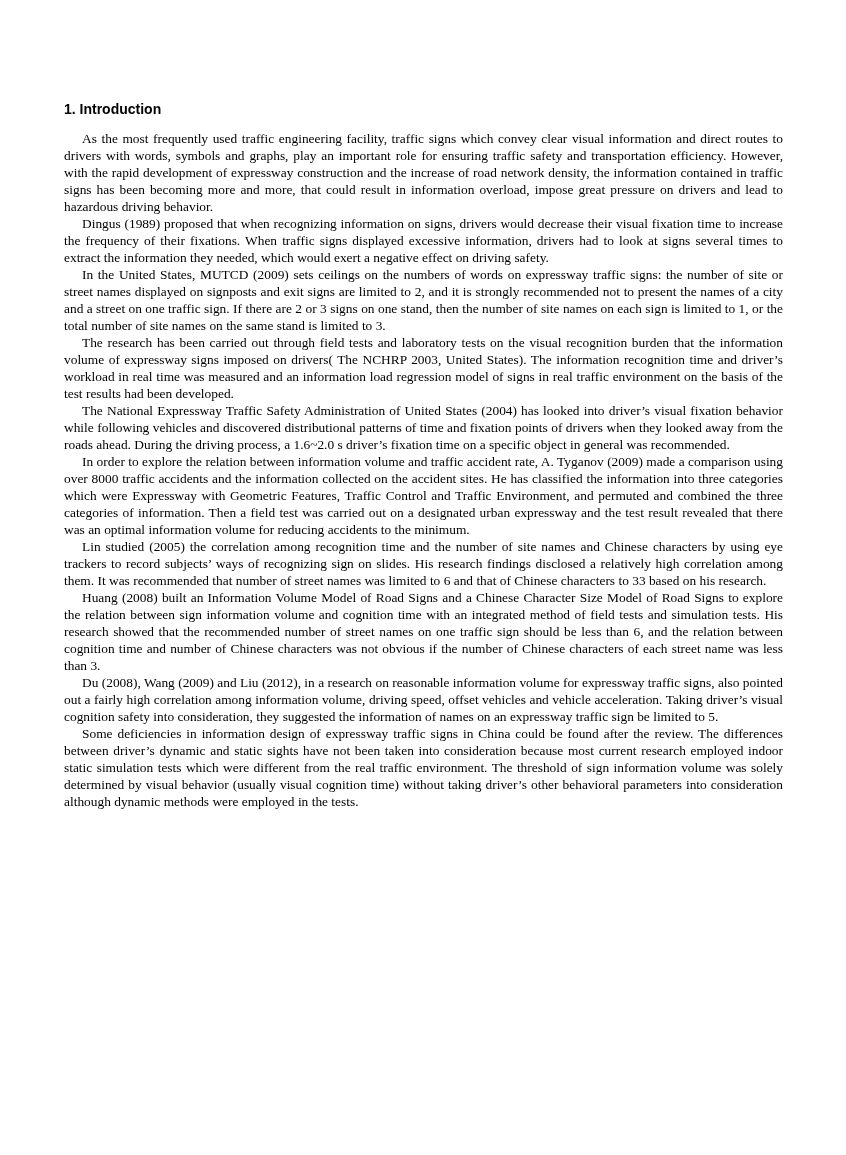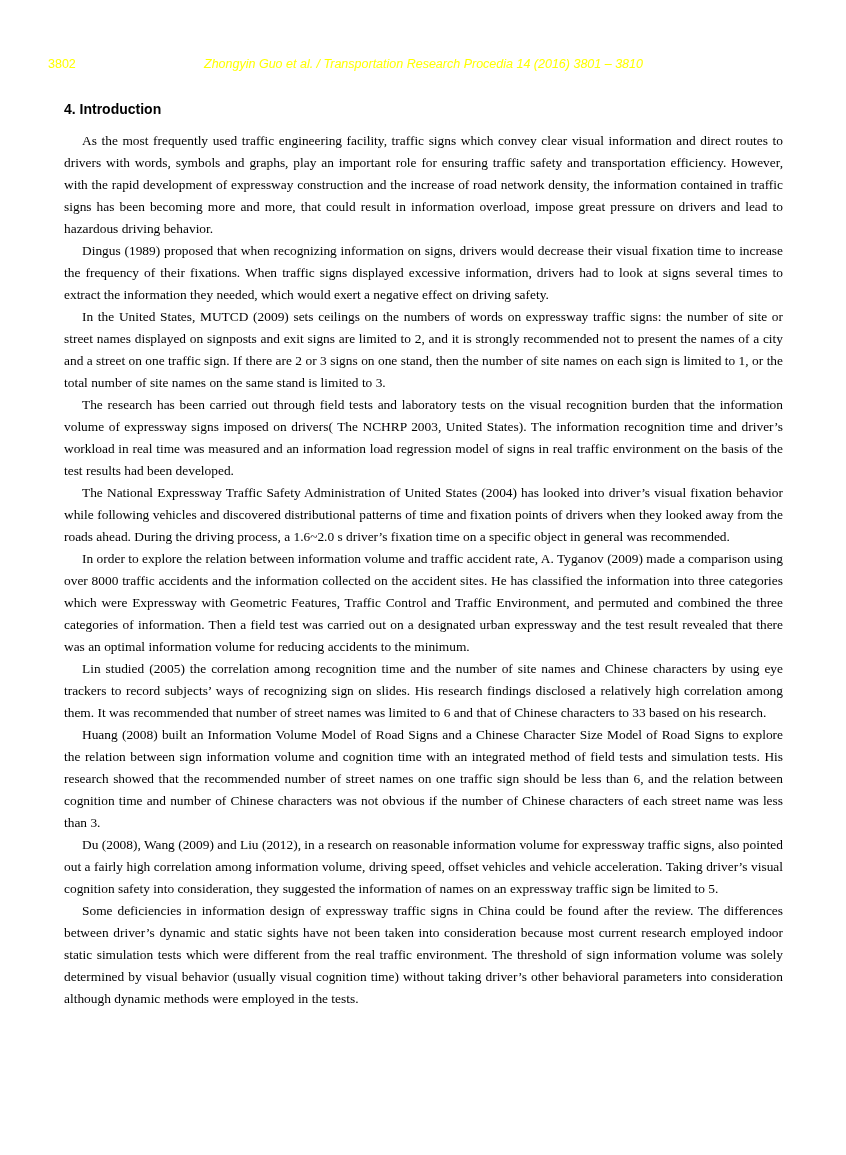--- a/index.html
+++ b/index.html
@@ -48,40 +48,36 @@
     font-size: 14px;
     font-weight: bold;
     color: #000000;
   }
   .body-text {
     position: absolute;
     top: 130px;
     left: 64px;
     width: 719px;
     font-size: 13.4px;
-    line-height: 22px;
+    line-height: 17px;
     text-align: justify;
   }
   .body-text p {
     margin: 0;
     padding: 0;
     text-indent: 18px;
   }
 </style>
 </head>
 <body>
 
 <div class="page">
 
-  <div class="page-header">
-    <span class="page-number">3802</span>
-    <span class="running-head">Zhongyin Guo et al. / Transportation Research Procedia 14 (2016) 3801 – 3810</span>
-  </div>
 
-  <h2 class="section-title">4. Introduction</h2>
+  <h2 class="section-title">1. Introduction</h2>
 
   <div class="body-text">
     <p>As the most frequently used traffic engineering facility, traffic signs which convey clear visual information and direct routes to drivers with words, symbols and graphs, play an important role for ensuring traffic safety and transportation efficiency. However, with the rapid development of expressway construction and the increase of road network density, the information contained in traffic signs has been becoming more and more, that could result in information overload, impose great pressure on drivers and lead to hazardous driving behavior.</p>
     <p>Dingus (1989) proposed that when recognizing information on signs, drivers would decrease their visual fixation time to increase the frequency of their fixations. When traffic signs displayed excessive information, drivers had to look at signs several times to extract the information they needed, which would exert a negative effect on driving safety.</p>
     <p>In the United States, MUTCD (2009) sets ceilings on the numbers of words on expressway traffic signs: the number of site or street names displayed on signposts and exit signs are limited to 2, and it is strongly recommended not to present the names of a city and a street on one traffic sign. If there are 2 or 3 signs on one stand, then the number of site names on each sign is limited to 1, or the total number of site names on the same stand is limited to 3.</p>
     <p>The research has been carried out through field tests and laboratory tests on the visual recognition burden that the information volume of expressway signs imposed on drivers( The NCHRP 2003, United States). The information recognition time and driver’s workload in real time was measured  and an information load regression model of signs in real traffic environment on the basis of the test results had been developed.</p>
     <p>The National Expressway Traffic Safety Administration of United States (2004) has looked into driver’s visual fixation behavior while following vehicles and discovered distributional patterns of time and fixation points of drivers when they looked away from the roads ahead. During the driving process, a 1.6~2.0 s driver’s fixation time on a specific object in general was recommended.</p>
     <p>In order to explore the relation between information volume and traffic accident rate, A. Tyganov (2009) made a comparison using over 8000 traffic accidents and the information collected on the accident sites. He has classified the information into three categories which were Expressway with Geometric Features, Traffic Control and Traffic Environment, and permuted and combined the three categories of information. Then a field test was carried out on a designated urban expressway and the test result revealed that there was an optimal information volume for reducing accidents to the minimum.</p>
     <p>Lin studied (2005) the correlation among recognition time and the number of site names and Chinese characters by using eye trackers to record subjects’ ways of recognizing sign on slides. His research findings disclosed a relatively high correlation among them. It was recommended that number of street names was limited to 6 and that of Chinese characters to 33 based on his research.</p>
     <p>Huang (2008) built an Information Volume Model of Road Signs and a Chinese Character Size Model of Road Signs to explore the relation between sign information volume and cognition time with an integrated method of field tests and simulation tests. His research showed that the recommended number of street names on one traffic sign should be less than 6, and the relation between cognition time and number of Chinese characters was not obvious if the number of Chinese characters of each street name was less than 3.</p>

